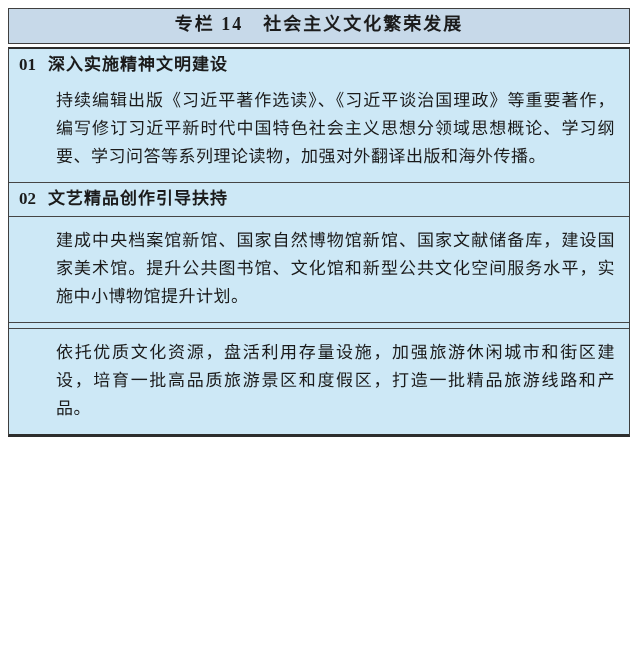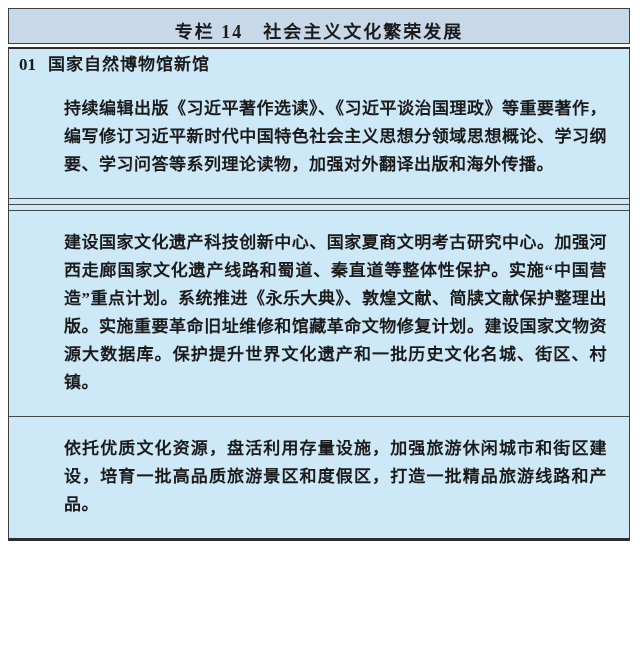--- a/index.html
+++ b/index.html
@@ -14,21 +14,21 @@
   }
   .panel {
     margin: 8px;
     width: 622px;
   }
   .panel-header {
     background: #c7d9e9;
     border: 1px solid #3f3f3f;
     height: 34px;
     display: flex;
-    align-items: flex-end;
+    align-items: flex-start;
     justify-content: center;
     font-weight: bold;
     font-size: 18px;
     letter-spacing: 2px;
   }
   .panel-body {
     margin-top: 3px;
     background: #cde8f6;
     border: 1px solid #3f3f3f;
     border-top: 2px solid #2d2d2d;
@@ -47,55 +47,57 @@
     padding-left: 10px;
     letter-spacing: 1px;
   }
   .sec-num {
     display: inline-block;
     min-width: 29px;
     letter-spacing: 0;
     font-family: Liberation Serif, serif;
   }
   .sec-body {
-    margin: 16px;
+    margin: 8px;
     font-size: 17px;
     line-height: 28px;
     text-align: justify;
     padding: 0 6px 0 39px;
     letter-spacing: 0.5px;
-    font-weight: bold;
   }
 </style>
 </head>
 <body>
 
 <div class="panel">
 
   <div class="panel-header">
     <span>专栏 14　社会主义文化繁荣发展</span>
   </div>
 
   <div class="panel-body">
 
     <div class="section">
       <div class="sec-title">
-        <span class="sec-num">01</span><span>国家自然博物馆新馆</span>
+        <span class="sec-num">01</span><span>深入实施精神文明建设</span>
       </div>
       <p class="sec-body">持续编辑出版《习近平著作选读》、《习近平谈治国理政》等重要著作，编写修订习近平新时代中国特色社会主义思想分领域思想概论、学习纲要、学习问答等系列理论读物，加强对外翻译出版和海外传播。</p>
     </div>
 
     <div class="section">
+      <div class="sec-title">
+        <span class="sec-num">02</span><span>文艺精品创作引导扶持</span>
+      </div>
     </div>
 
     <div class="section">
+      <p class="sec-body">建成中央档案馆新馆、国家自然博物馆新馆、国家文献储备库，建设国家美术馆。提升公共图书馆、文化馆和新型公共文化空间服务水平，实施中小博物馆提升计划。</p>
     </div>
 
     <div class="section">
-      <p class="sec-body">建设国家文化遗产科技创新中心、国家夏商文明考古研究中心。加强河西走廊国家文化遗产线路和蜀道、秦直道等整体性保护。实施“中国营造”重点计划。系统推进《永乐大典》、敦煌文献、简牍文献保护整理出版。实施重要革命旧址维修和馆藏革命文物修复计划。建设国家文物资源大数据库。保护提升世界文化遗产和一批历史文化名城、街区、村镇。</p>
     </div>
 
     <div class="section">
       <p class="sec-body">依托优质文化资源，盘活利用存量设施，加强旅游休闲城市和街区建设，培育一批高品质旅游景区和度假区，打造一批精品旅游线路和产品。</p>
     </div>
 
   </div>
 </div>
 
 </body></html>

